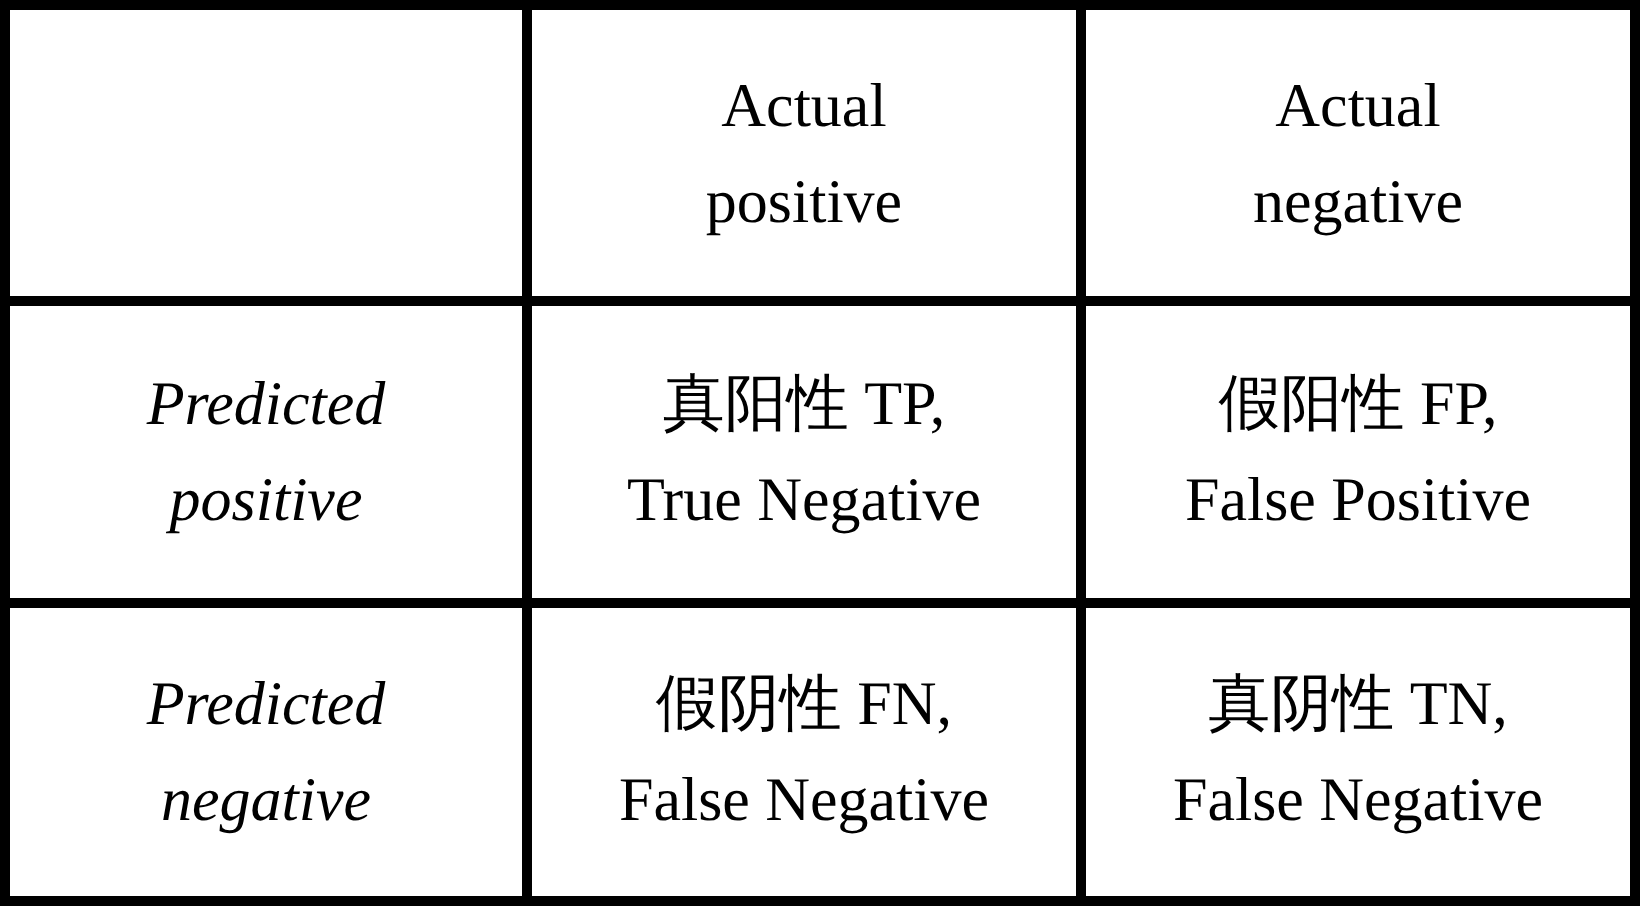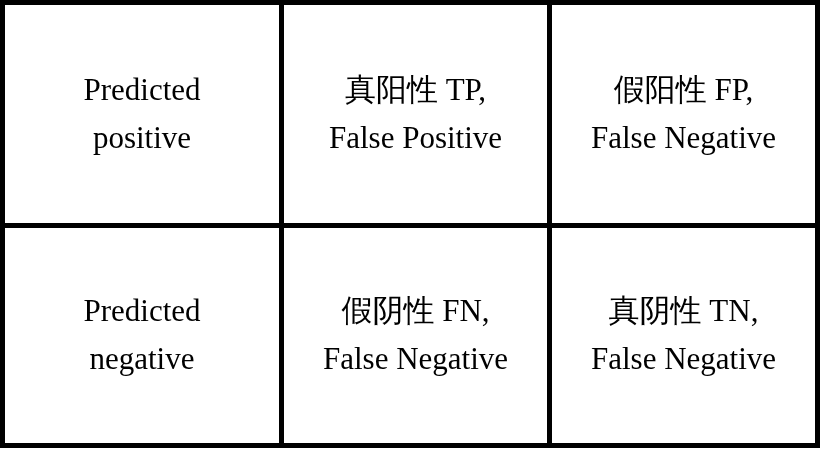--- a/index.html
+++ b/index.html
@@ -29,39 +29,46 @@
     line-height: 48px;
     white-space: pre-line;
     padding: 0;
     background: #ffffff;
   }
   td.corner {
     border: none;
     background: #ffffff;
   }
   td.col-head { width: 272px; }
-  td.row-head { width: 274px; }
+  td.row-head { width: 274px; font-style: italic; }
   tr.head-row  { height: 148px; }
   tr.body-row1 { height: 151px; }
   tr.body-row2 { height: 149px; }
   td.cream { background: #FCEFCE; }
   td.blue  { background: #D9EAF1; }
 </style>
 </head>
 <body>
 
 <table class="cm">
   <tbody>
+      <tr class="head-row">
+    <td class="corner"></td>
+    <td class="col-head">Actual
+positive</td>
+    <td class="col-head">Actual
+negative</td>
+  </tr>
   <tr class="body-row1">
     <td class="row-head">Predicted
 positive</td>
     <td class="cream">真阳性 TP,
+True Negative</td>
+    <td class="blue">假阳性 FP,
 False Positive</td>
-    <td class="blue">假阳性 FP,
-False Negative</td>
   </tr>
   <tr class="body-row2">
     <td class="row-head">Predicted
 negative</td>
     <td class="blue">假阴性 FN,
 False Negative</td>
     <td class="cream">真阴性 TN,
 False Negative</td>
   </tr>
 </tbody>

